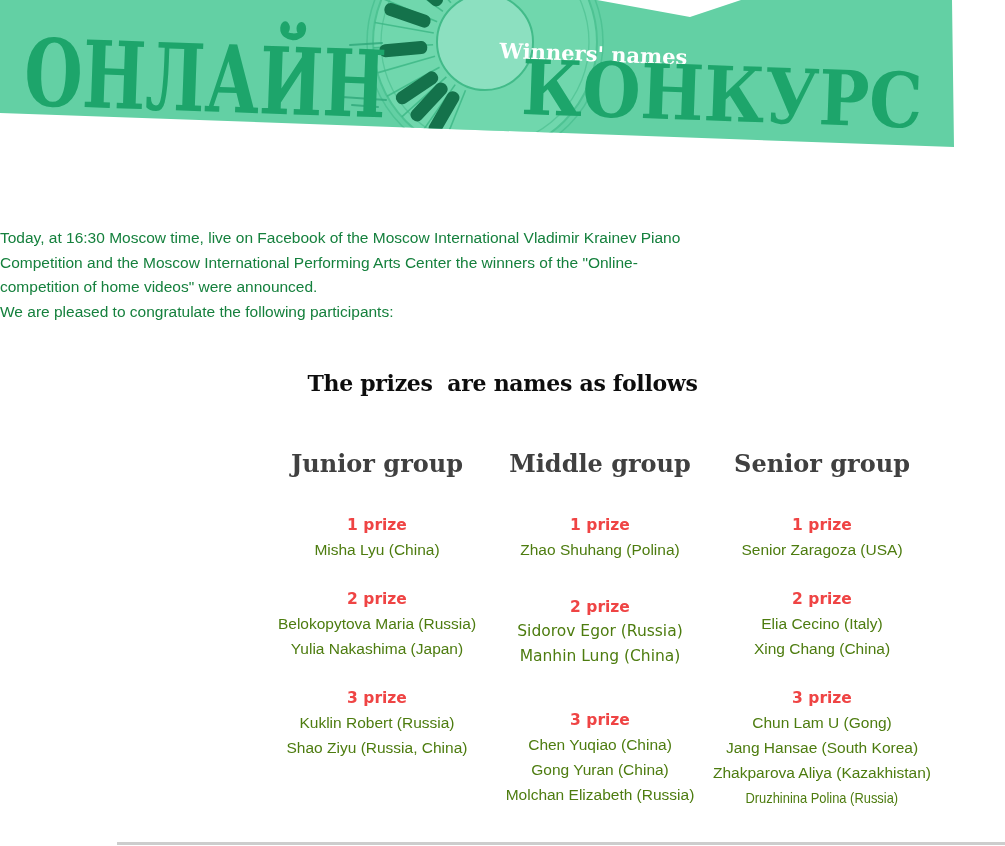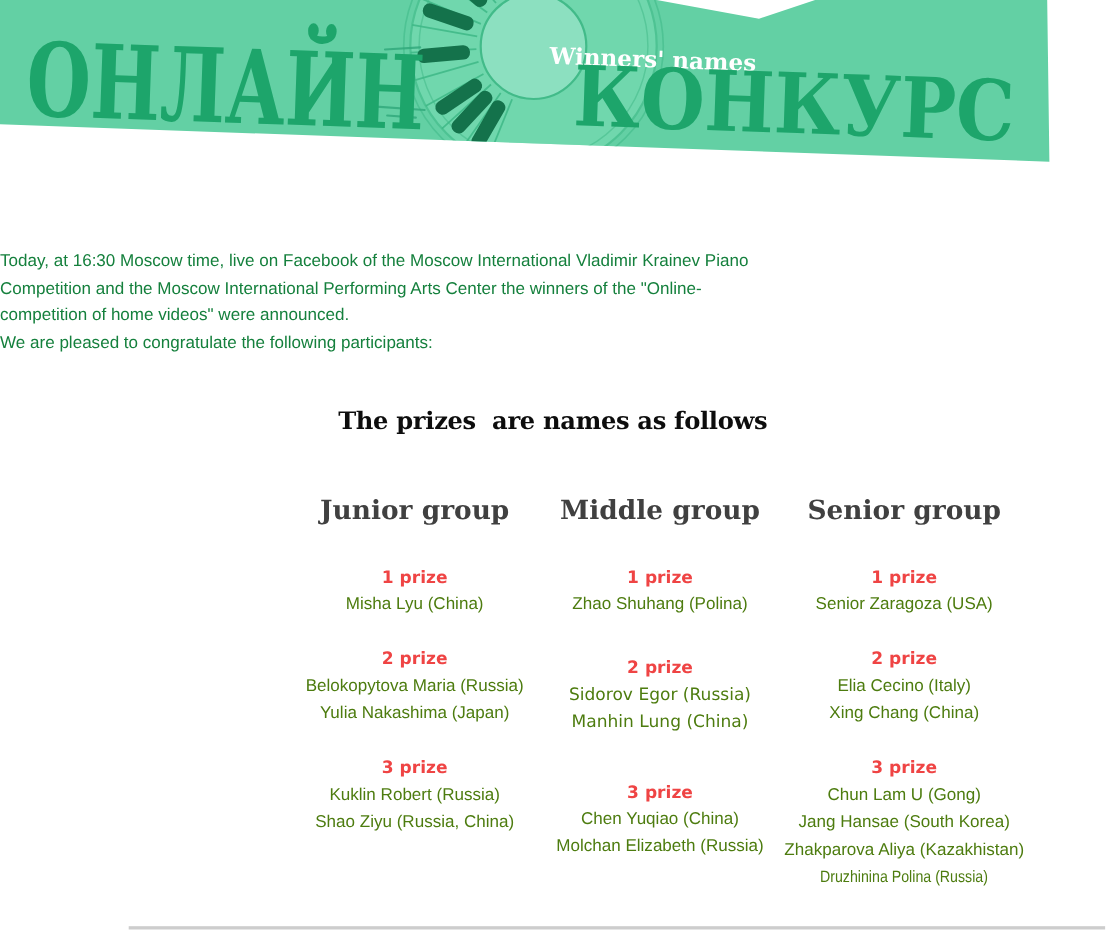--- a/index.html
+++ b/index.html
@@ -128,20 +128,21 @@
         <div class="winner">Zhao Shuhang (Polina)</div>
       </div>
       <div class="award award-2 alt-font">
         <div class="award-label">2 prize</div>
         <div class="winner">Sidorov Egor (Russia)</div>
         <div class="winner">Manhin Lung (China)</div>
       </div>
       <div class="award award-3">
         <div class="award-label">3 prize</div>
         <div class="winner">Chen Yuqiao (China)</div>
+        <div class="winner">Gong Yuran (China)</div>
         <div class="winner">Molchan Elizabeth (Russia)</div>
       </div>
     </section>
 
     <section class="group-col col-senior">
       <div class="group-name">Senior group</div>
       <div class="award award-1">
         <div class="award-label">1 prize</div>
         <div class="winner">Senior Zaragoza (USA)</div>
       </div>

